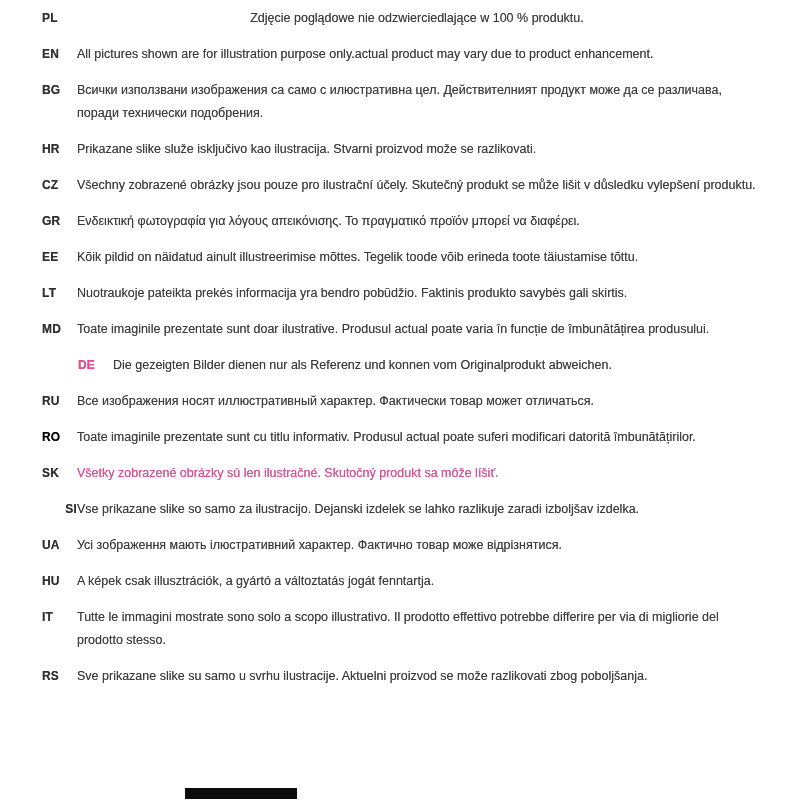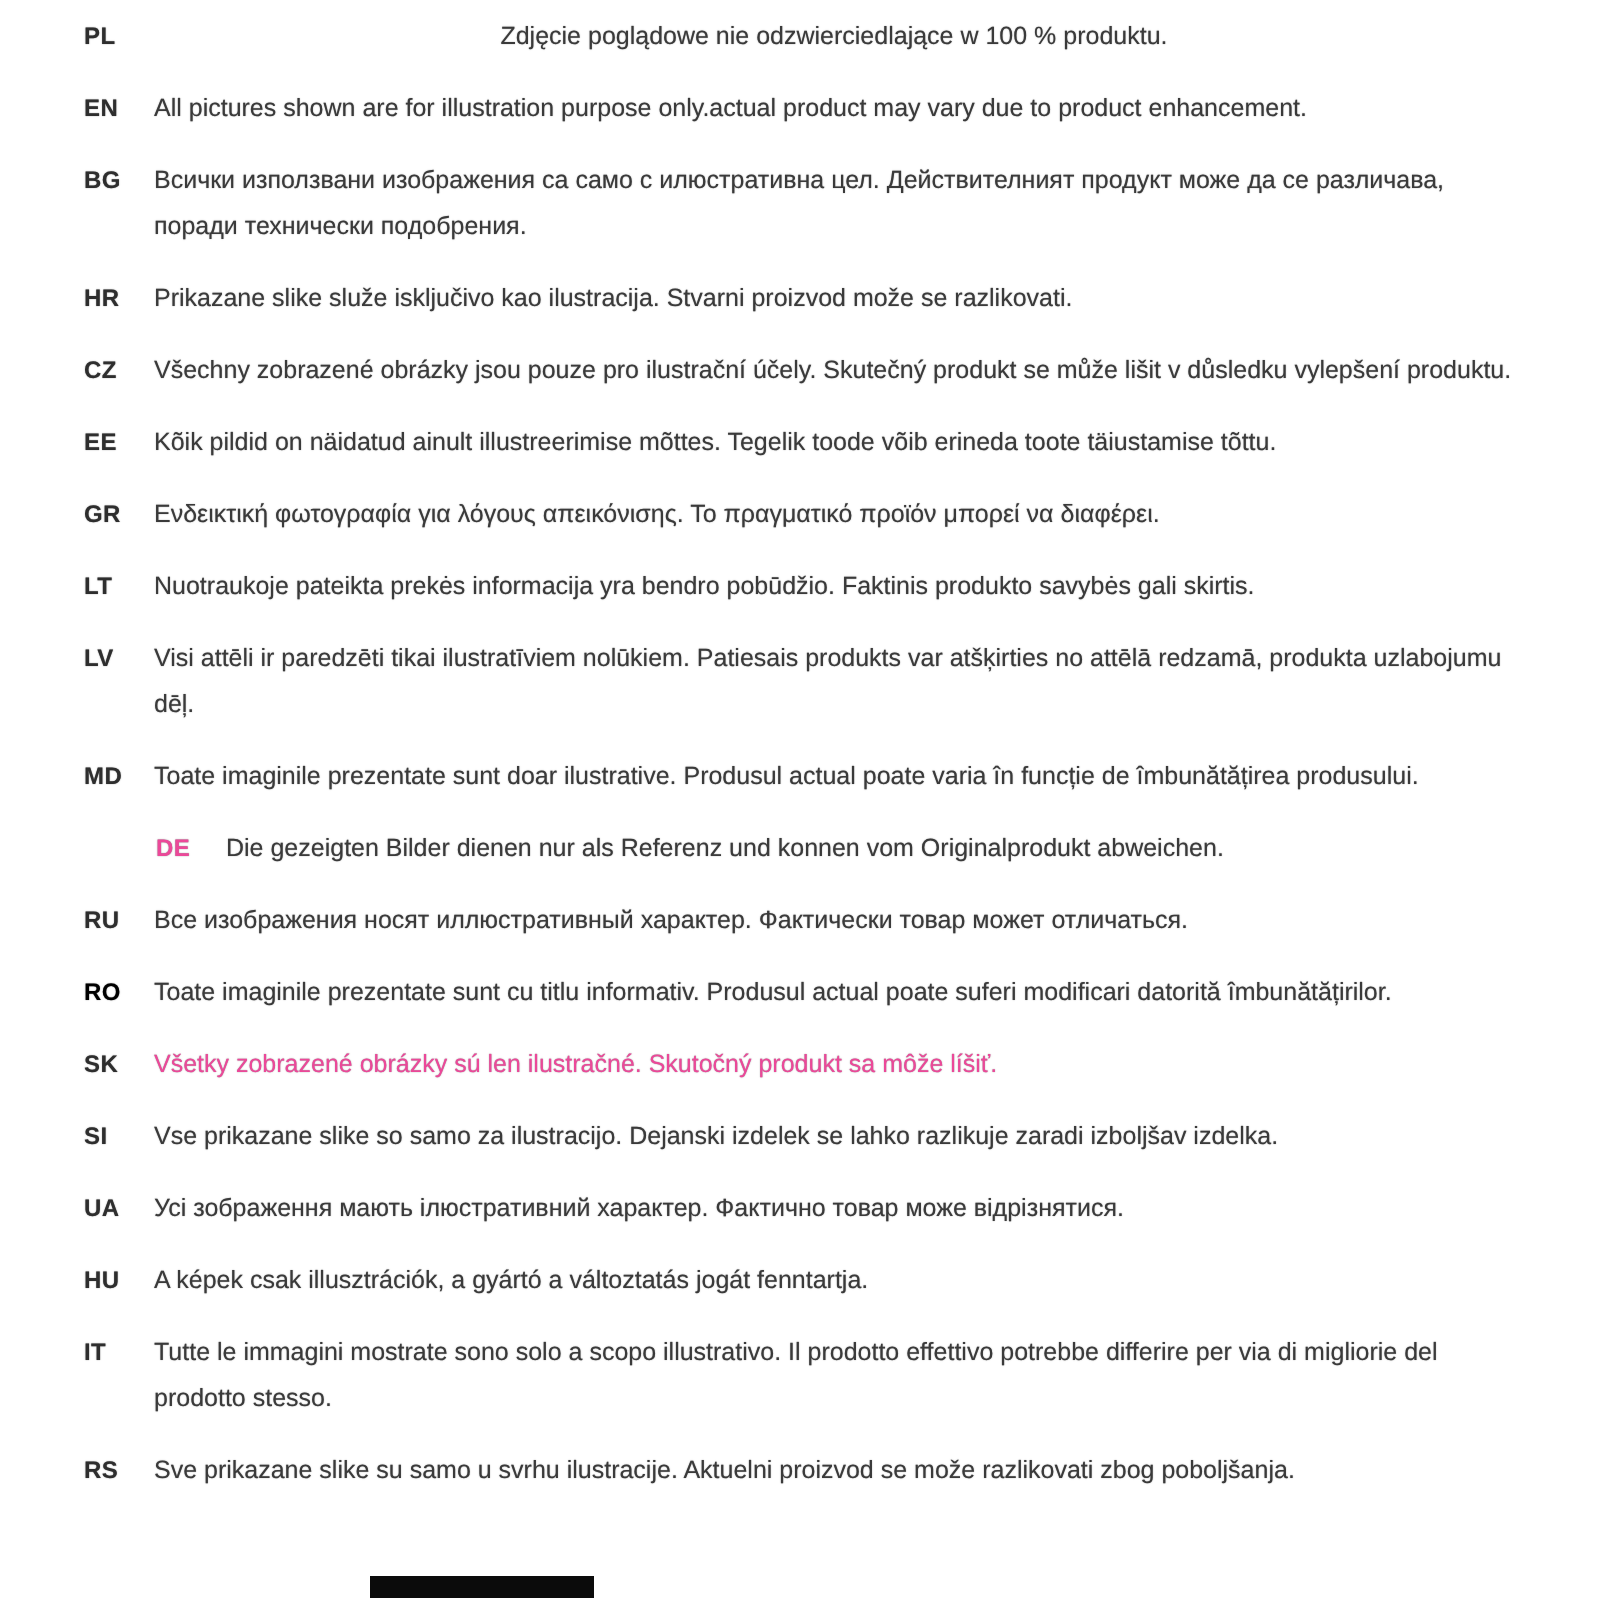--- a/index.html
+++ b/index.html
@@ -74,38 +74,34 @@
     <span class="code" style="color: rgb(46, 46, 46);">HR</span>
     <span class="text" style="color: rgb(58, 58, 58);">Prikazane slike služe isključivo kao ilustracija. Stvarni proizvod može se razlikovati.</span>
   </div>
 
   <div class="row">
     <span class="code" style="color: rgb(46, 46, 46);">CZ</span>
     <span class="text" style="color: rgb(58, 58, 58);">Všechny zobrazené obrázky jsou pouze pro ilustrační účely. Skutečný produkt se může lišit v důsledku vylepšení produktu.</span>
   </div>
 
   <div class="row">
-    <span class="code" style="color: rgb(46, 46, 46);">EE</span>
-    <span class="text" style="color: rgb(58, 58, 58);">Kõik pildid on näidatud ainult illustreerimise mõttes. Tegelik toode võib erineda toote täiustamise tõttu.</span>
+    <span class="code" style="color: rgb(46, 46, 46);">GR</span>
+    <span class="text" style="color: rgb(58, 58, 58);">Ενδεικτική φωτογραφία για λόγους απεικόνισης. Το πραγματικό προϊόν μπορεί να διαφέρει.</span>
   </div>
 
   <div class="row">
-    <span class="code" style="color: rgb(46, 46, 46);">GR</span>
-    <span class="text" style="color: rgb(58, 58, 58);">Ενδεικτική φωτογραφία για λόγους απεικόνισης. Το πραγματικό προϊόν μπορεί να διαφέρει.</span>
+    <span class="code" style="color: rgb(46, 46, 46);">EE</span>
+    <span class="text" style="color: rgb(58, 58, 58);">Kõik pildid on näidatud ainult illustreerimise mõttes. Tegelik toode võib erineda toote täiustamise tõttu.</span>
   </div>
 
   <div class="row">
     <span class="code" style="color: rgb(46, 46, 46);">LT</span>
     <span class="text" style="color: rgb(58, 58, 58);">Nuotraukoje pateikta prekės informacija yra bendro pobūdžio. Faktinis produkto savybės gali skirtis.</span>
   </div>
 
-  <div class="row">
-    <span class="code" style="color: rgb(46, 46, 46);">LV</span>
-    <span class="text" style="color: rgb(58, 58, 58);">Visi attēli ir paredzēti tikai ilustratīviem nolūkiem. Patiesais produkts var atšķirties no attēlā redzamā, produkta uzlabojumu dēļ.</span>
-  </div>
 
   <div class="row">
     <span class="code" style="color: rgb(46, 46, 46);">MD</span>
     <span class="text" style="color: rgb(58, 58, 58);">Toate imaginile prezentate sunt doar ilustrative. Produsul actual poate varia în funcție de îmbunătățirea produsului.</span>
   </div>
 
   <div class="row">
     <span class="code" style="color: #ec4899; margin-left: 36px;">DE</span>
     <span class="text" style="color: rgb(58, 58, 58);">Die gezeigten Bilder dienen nur als Referenz und konnen vom Originalprodukt abweichen.</span>
   </div>
@@ -119,21 +115,21 @@
     <span class="code" style="color: #000000;">RO</span>
     <span class="text" style="color: rgb(58, 58, 58);">Toate imaginile prezentate sunt cu titlu informativ. Produsul actual poate suferi modificari datorită îmbunătățirilor.</span>
   </div>
 
   <div class="row">
     <span class="code" style="color: rgb(46, 46, 46);">SK</span>
     <span class="text" style="color: #ec4899;">Všetky zobrazené obrázky sú len ilustračné. Skutočný produkt sa môže líšiť.</span>
   </div>
 
   <div class="row">
-    <span class="code" style="color: rgb(46, 46, 46);">SI</span>
+    <span class="code" style="color: rgb(46, 46, 46); text-align: right;">SI</span>
     <span class="text" style="color: rgb(58, 58, 58);">Vse prikazane slike so samo za ilustracijo. Dejanski izdelek se lahko razlikuje zaradi izboljšav izdelka.</span>
   </div>
 
   <div class="row">
     <span class="code" style="color: rgb(46, 46, 46);">UA</span>
     <span class="text" style="color: rgb(58, 58, 58);">Усі зображення мають ілюстративний характер. Фактично товар може відрізнятися.</span>
   </div>
 
   <div class="row">
     <span class="code" style="color: rgb(46, 46, 46);">HU</span>

